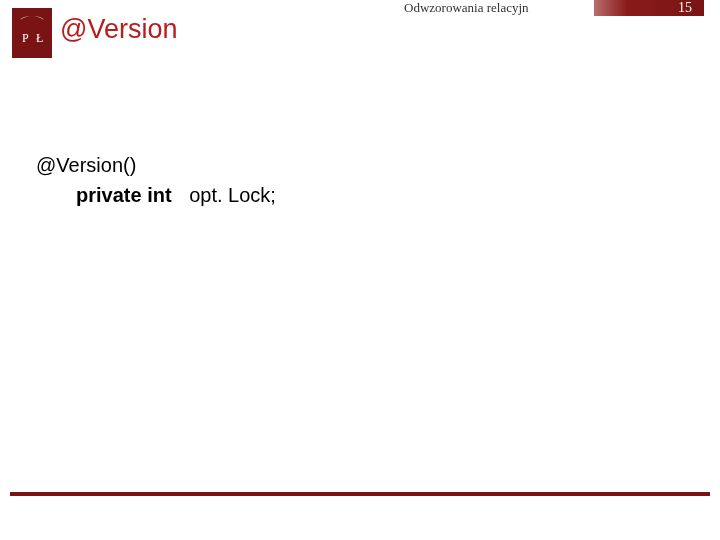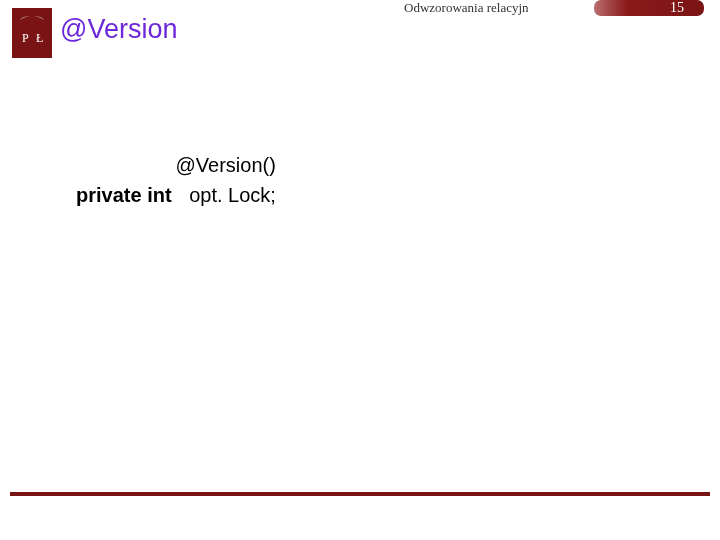--- a/index.html
+++ b/index.html
@@ -33,58 +33,56 @@
     background: #fff;
     white-space: nowrap;
     overflow: hidden;
   }
   .page-badge {
     width: 110px;
     background: linear-gradient(to right, #b96d6d 0%, #8a1a1a 30%, #7a1414 100%);
     display: flex;
     align-items: center;
     justify-content: flex-end;
-    padding-right: 20px;
+    padding-right: 12px;
     color: #fff;
     font-family: Georgia, 'Times New Roman', serif;
     font-size: 14px;
-    border-radius: 7px;
   }
 
   .logo {
     position: absolute;
     top: 8px;
     left: 12px;
     width: 40px;
     height: 50px;
     background: #7a1414;
     display: flex;
     align-items: center;
     justify-content: center;
   }
   .logo svg { display: block; }
 
   .title {
     position: absolute;
     top: 14px;
     left: 60px;
     font-size: 27px;
-    color: #6d28d9;
+    color: #b91c1c;
     font-family: Arial, Helvetica, sans-serif;
     font-weight: 400;
   }
 
   .body-content {
     position: absolute;
     top: 150px;
     left: 36px;
     font-size: 20px;
     line-height: 1.5;
     color: #000;
-    text-align: right;
   }
   .code-line1 { font-weight: 400; }
   .code-line2 .kw { font-weight: 700; margin-left: 40px; }
   .code-line2 .rest { font-weight: 400; margin-left: 12px; }
 
   .bottom-rule {
     position: absolute;
     left: 10px;
     right: 10px;
     bottom: 44px;

